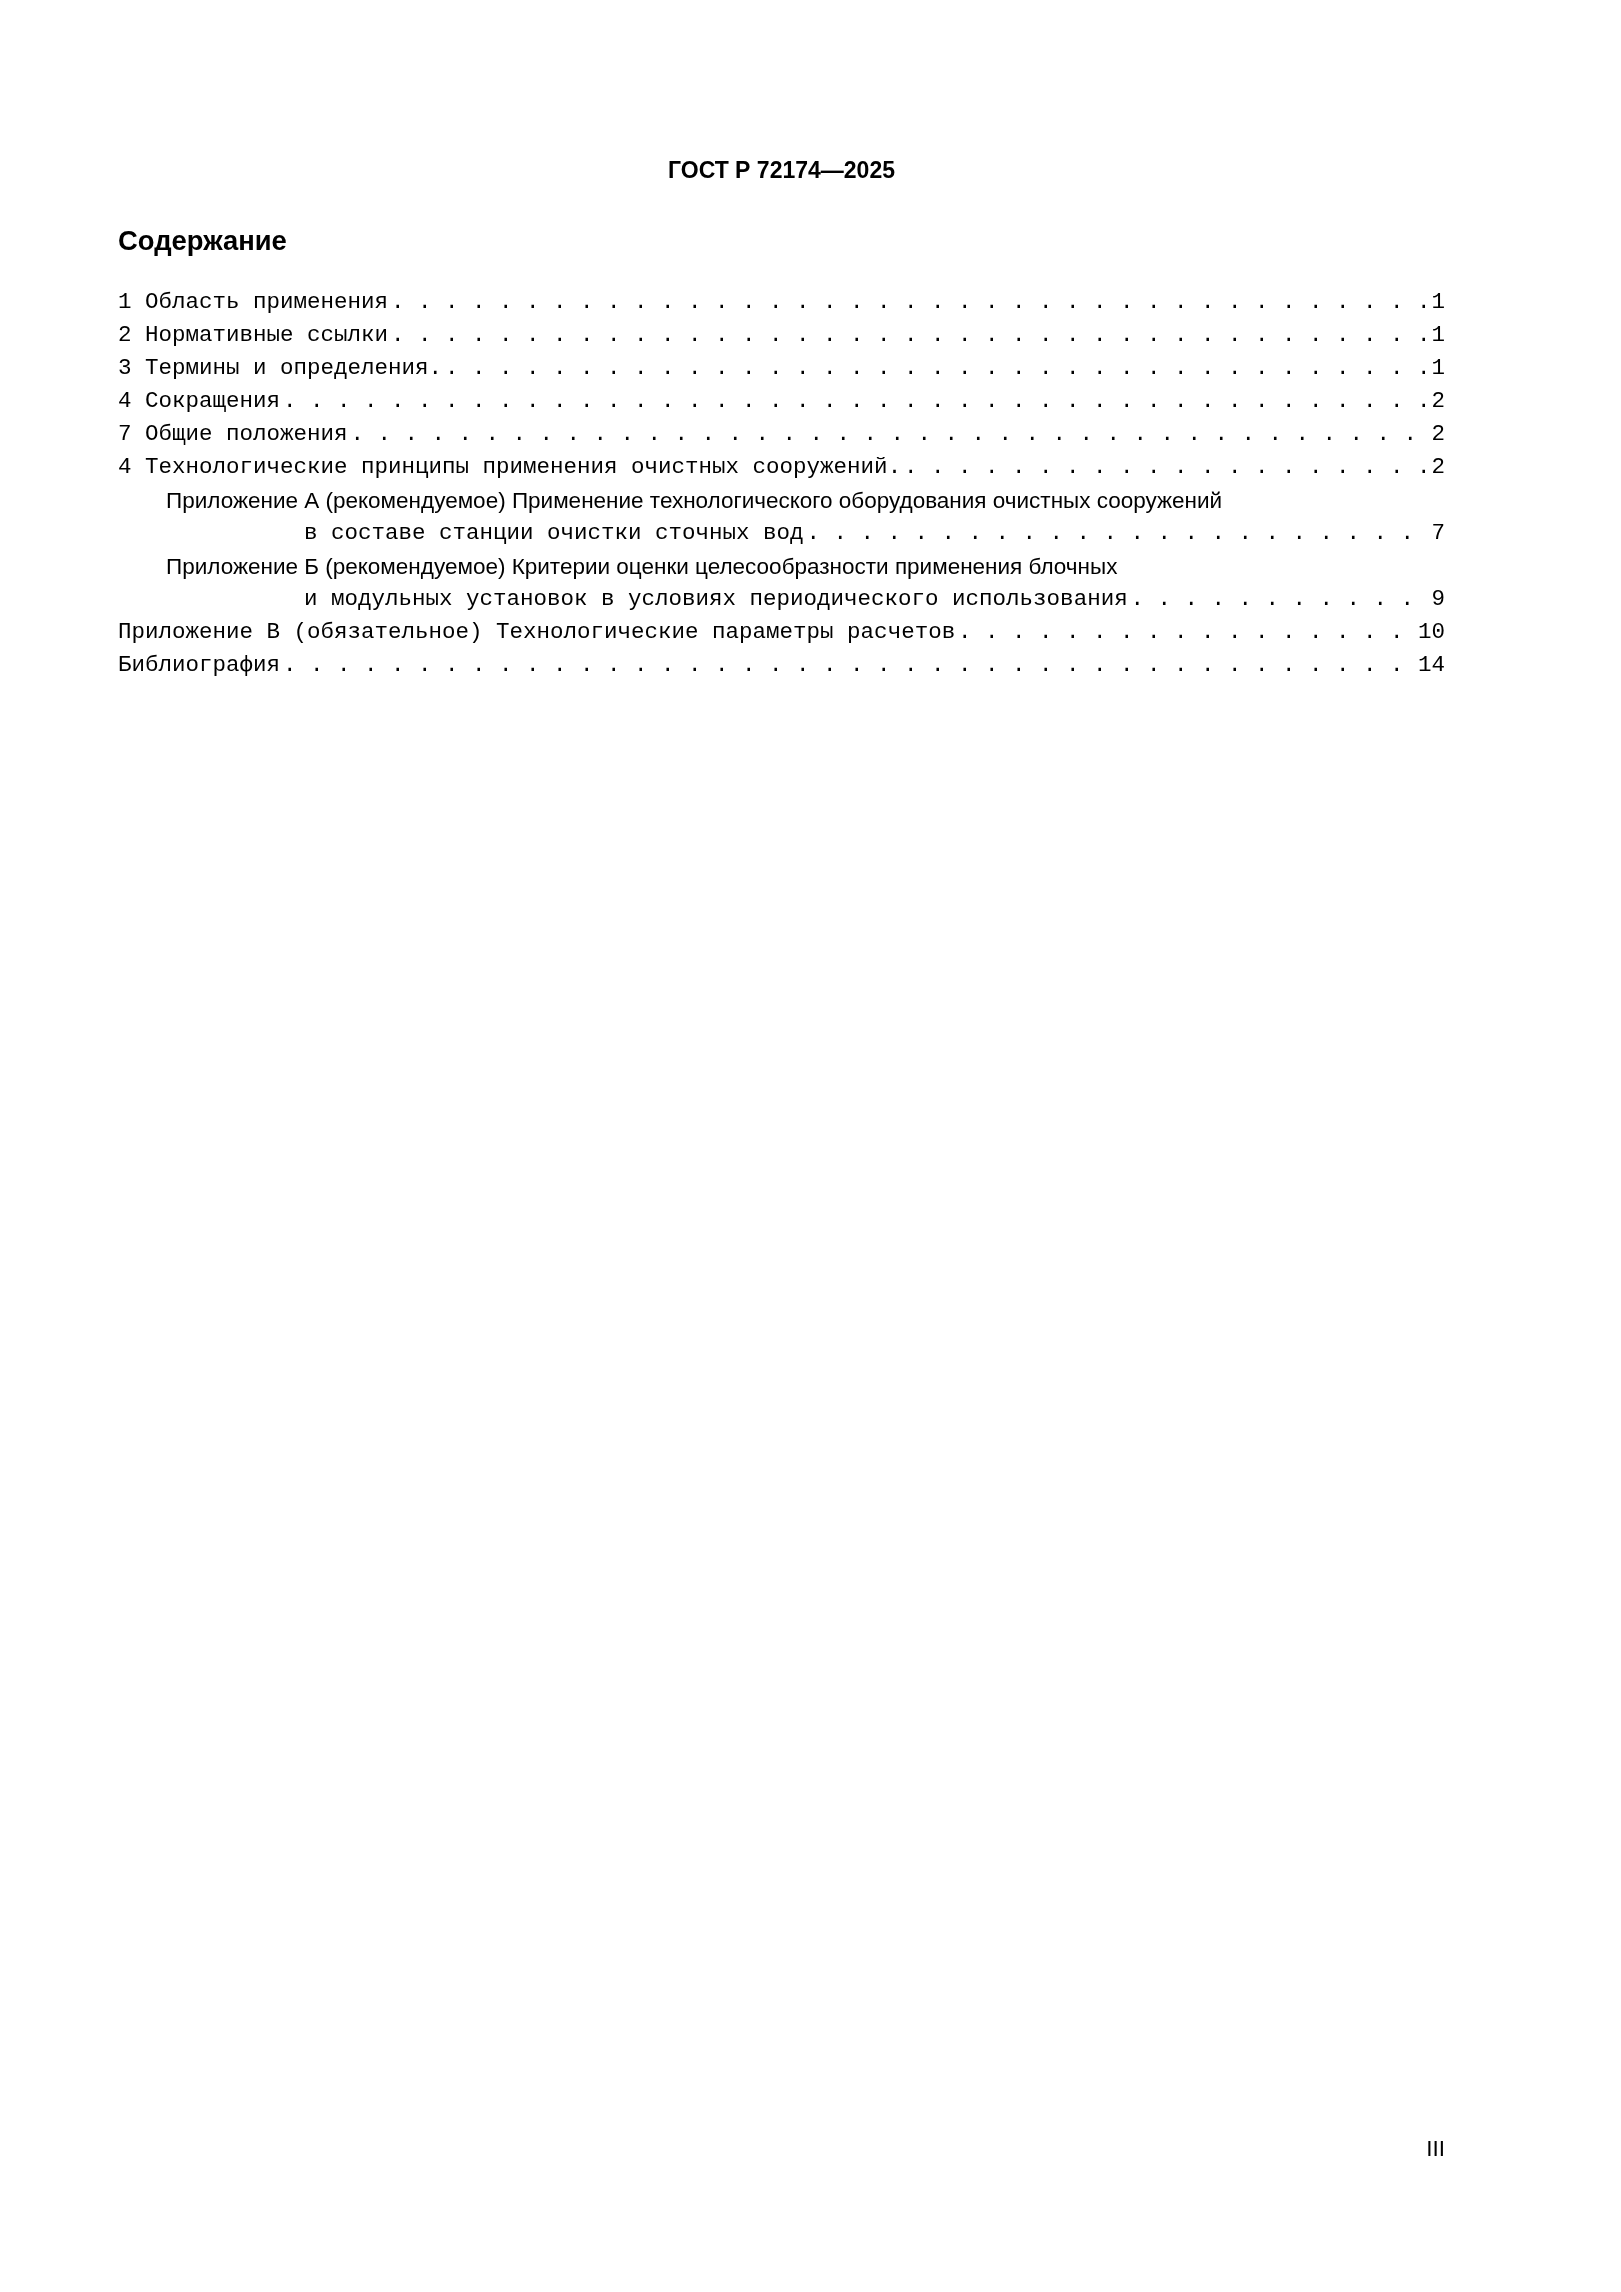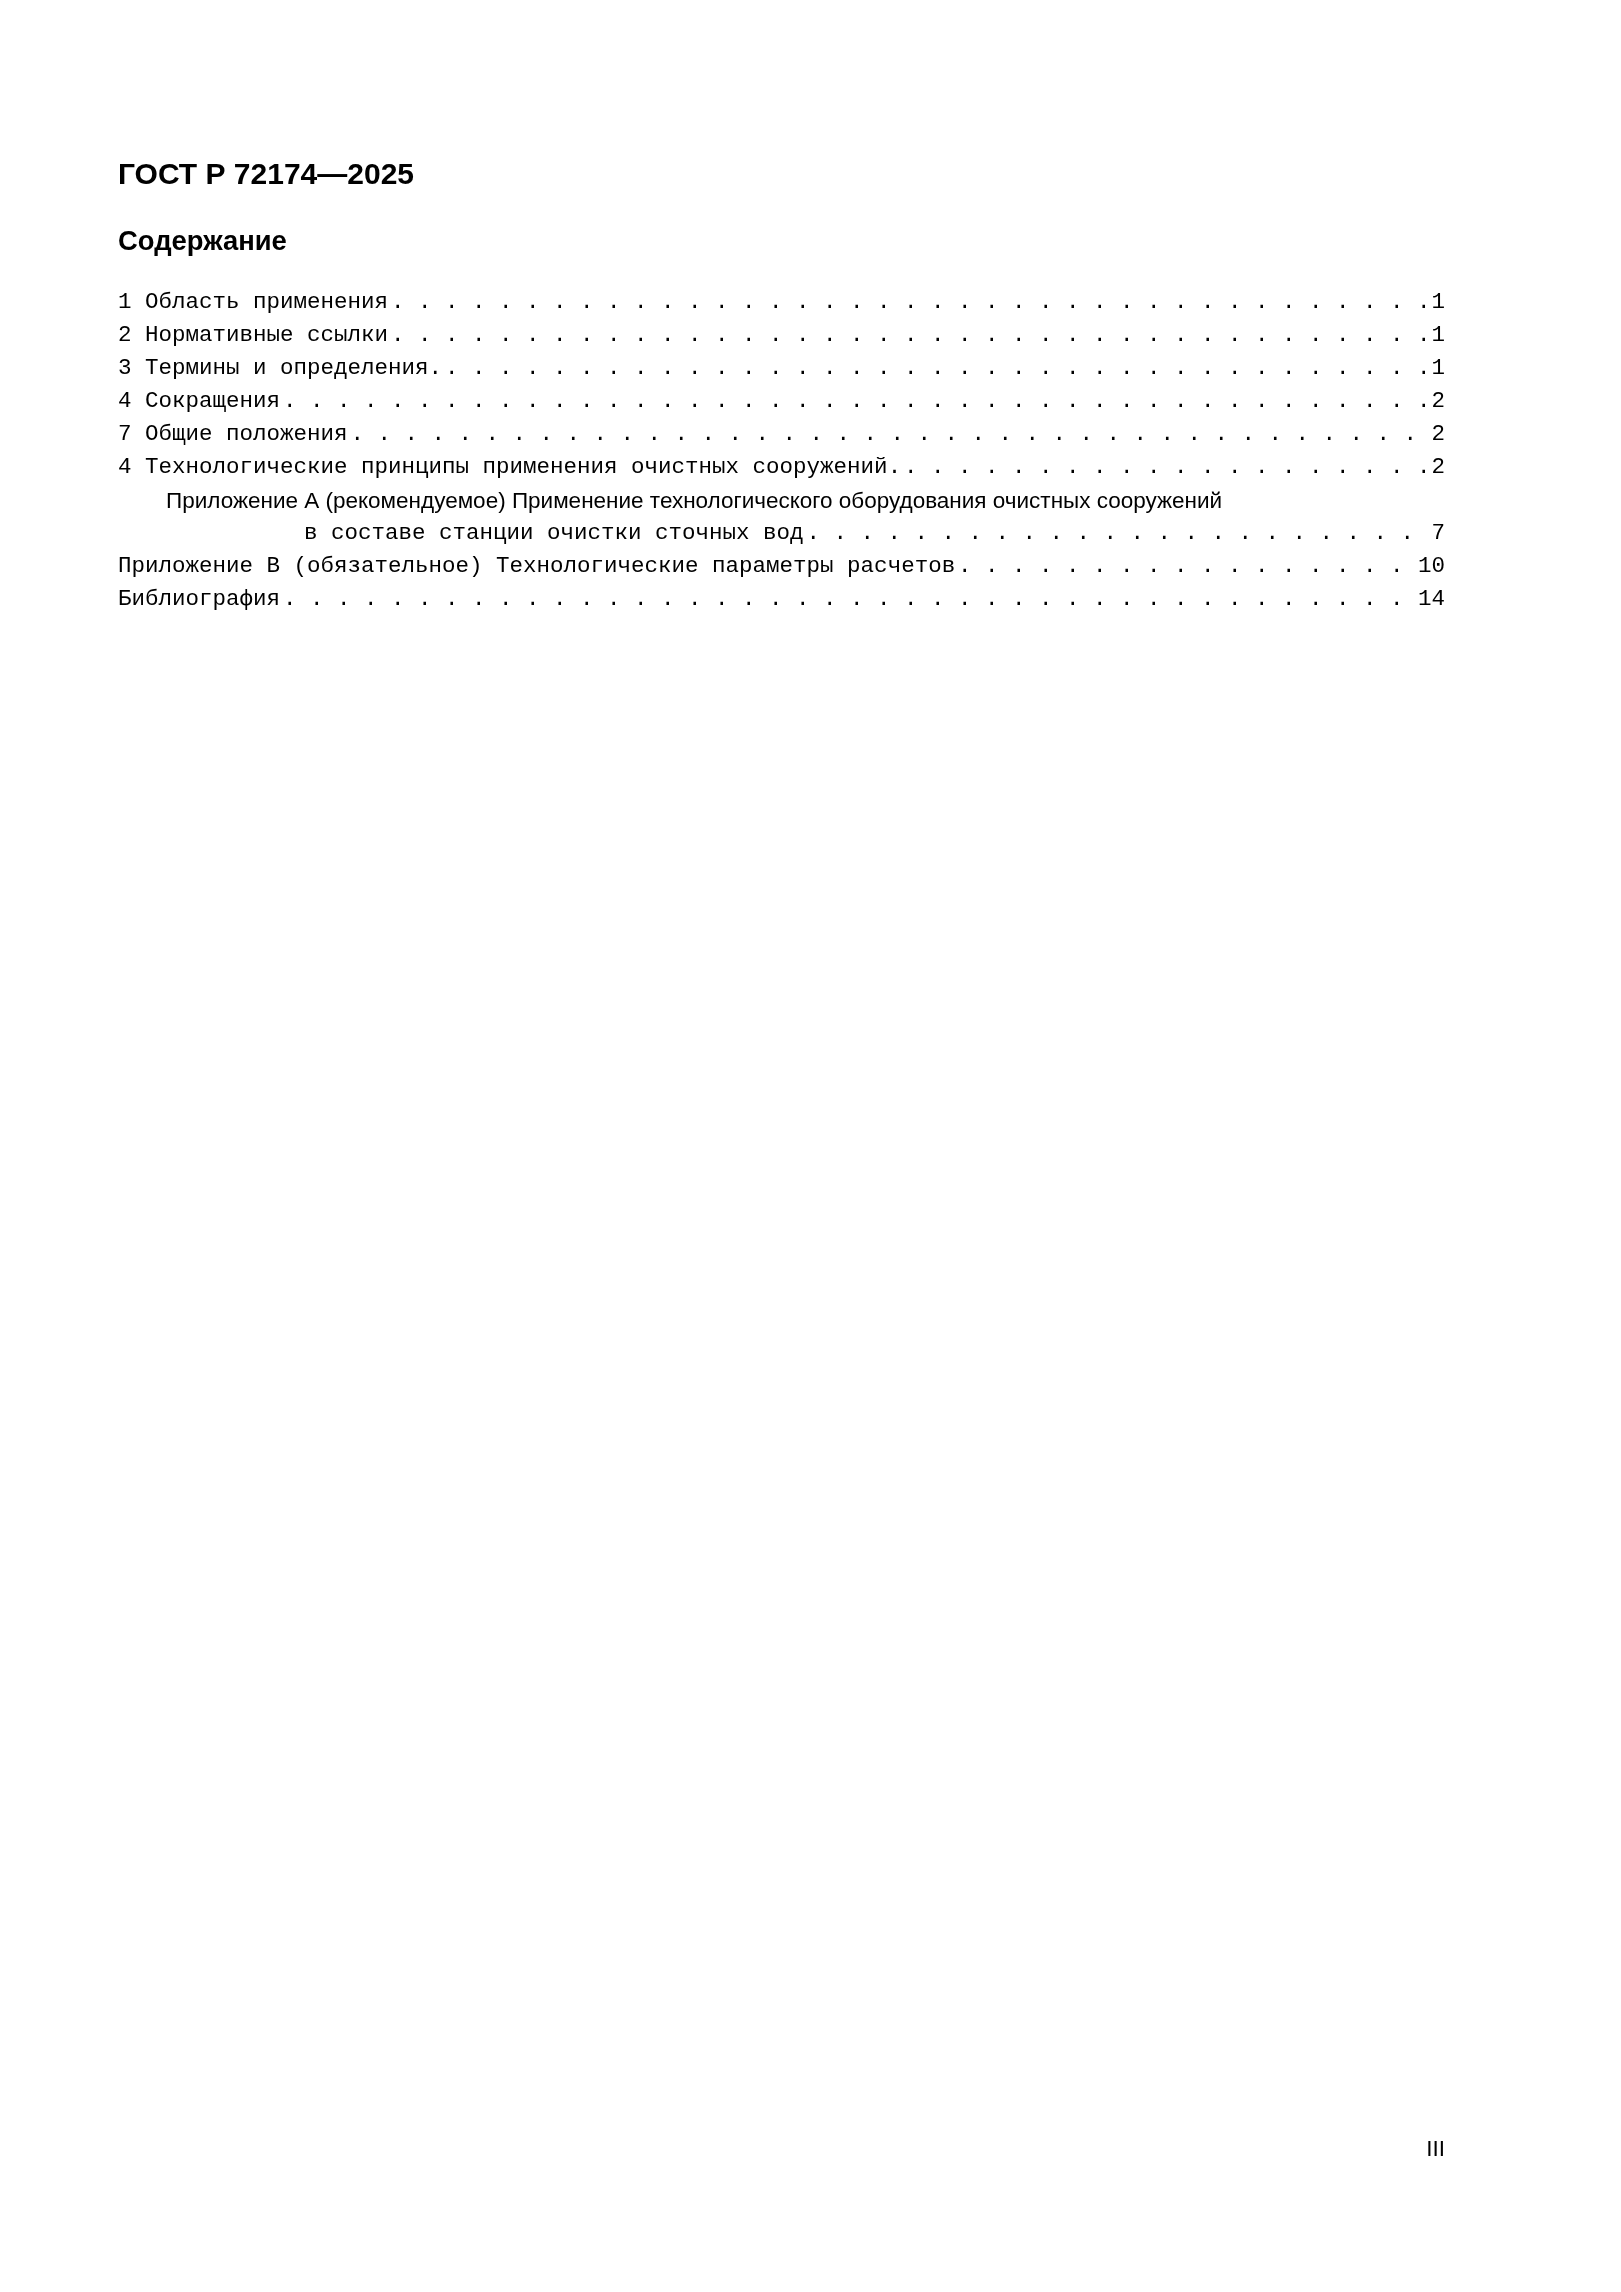--- a/index.html
+++ b/index.html
@@ -13,22 +13,22 @@
     width: 1621px;
     height: 2293px;
     background: #ffffff;
     overflow: hidden;
   }
   .doc-header {
     position: absolute;
     top: 157px;
     left: 118px;
     right: 176px;
-    text-align: left;
-    font-size: 30px;
+    text-align: center;
+    font-size: 23px;
     font-weight: bold;
     white-space: nowrap;
   }
   .toc-title {
     position: absolute;
     top: 225px;
     left: 118px;
     right: 176px;
     text-align: left;
     font-size: 27.4px;
@@ -132,20 +132,28 @@
 
     <div class="toc-entry-group">
       <div class="toc-line-full">Приложение А (рекомендуемое) Применение технологического оборудования очистных сооружений</div>
       <div class="toc-row toc-row-indent">
         <span class="toc-text">в составе станции очистки сточных вод</span>
         <span class="leader"></span>
         <span class="toc-page">7</span>
       </div>
     </div>
 
+    <div class="toc-entry-group">
+      <div class="toc-line-full">Приложение Б (рекомендуемое) Критерии оценки целесообразности применения блочных</div>
+      <div class="toc-row toc-row-indent">
+        <span class="toc-text">и модульных установок в условиях периодического использования</span>
+        <span class="leader"></span>
+        <span class="toc-page">9</span>
+      </div>
+    </div>
 
     <div class="toc-row">
       <span class="toc-text">Приложение В (обязательное) Технологические параметры расчетов</span>
       <span class="leader"></span>
       <span class="toc-page">10</span>
     </div>
 
     <div class="toc-row">
       <span class="toc-text">Библиография</span>
       <span class="leader"></span>

